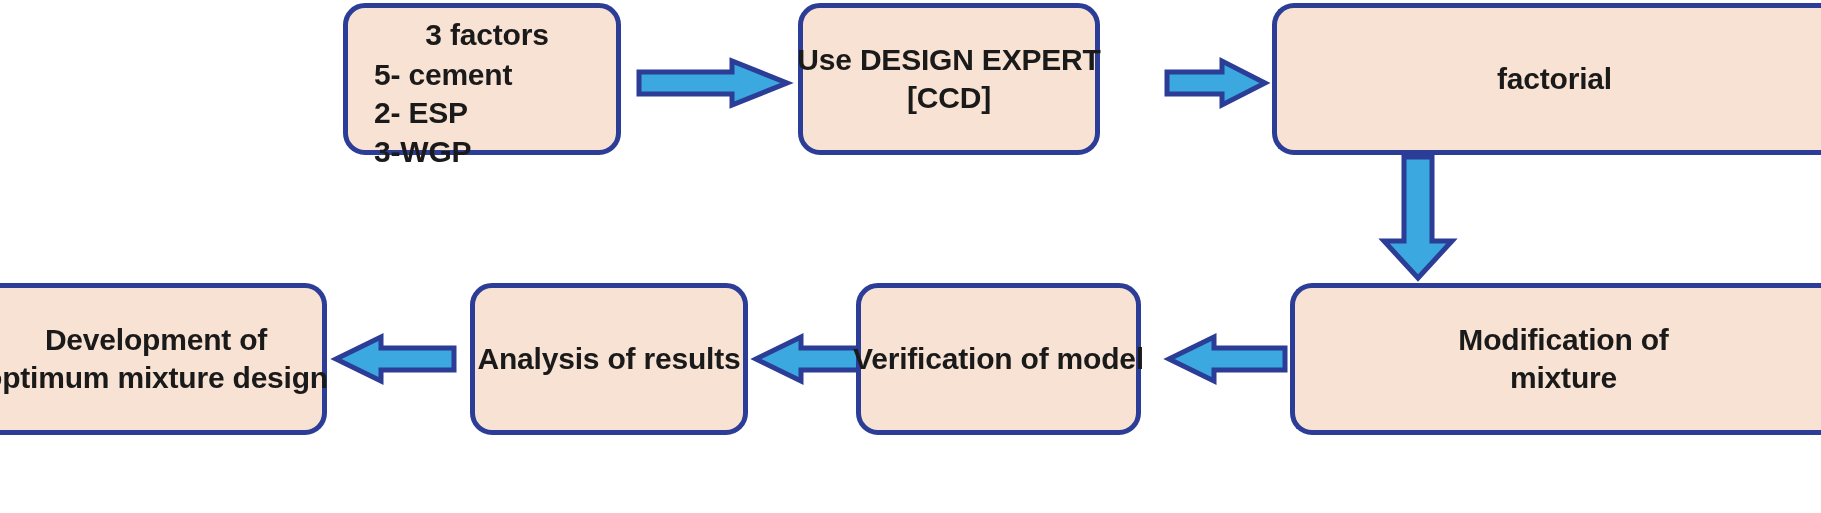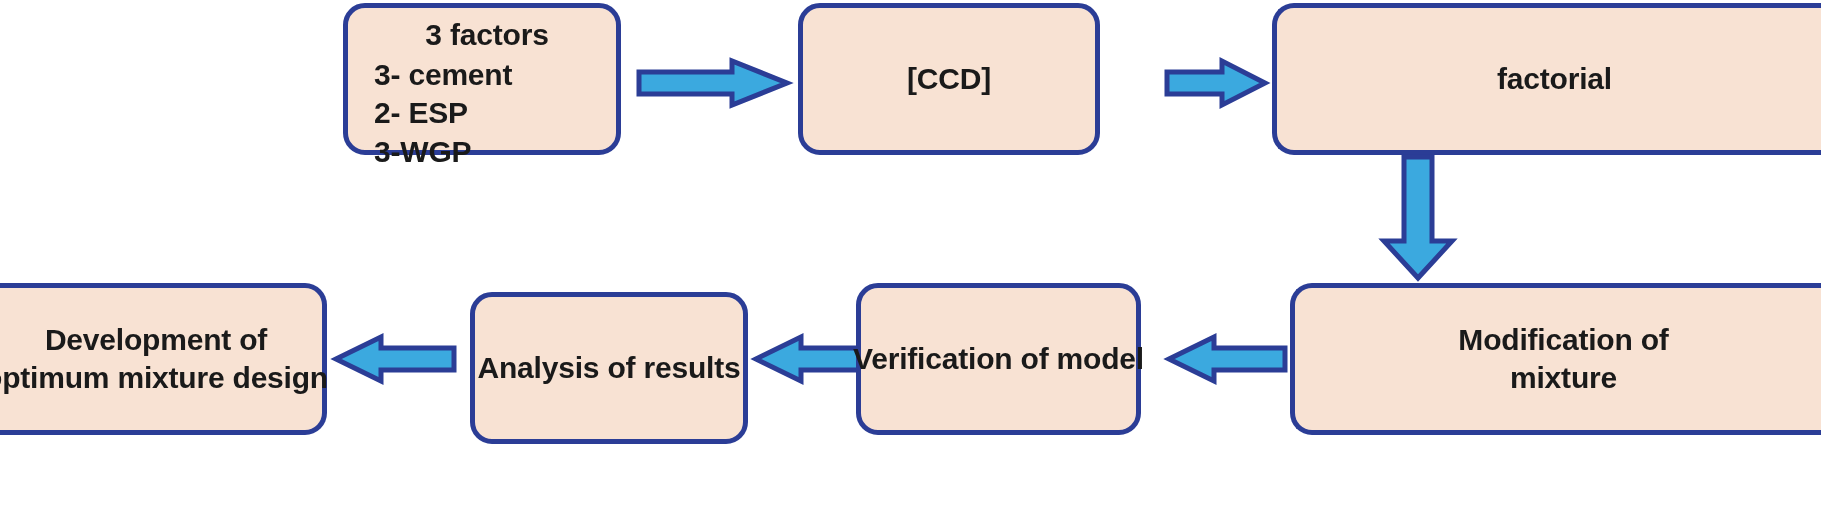--- a/index.html
+++ b/index.html
@@ -93,32 +93,33 @@
     stroke-linejoin: miter;
   }
 </style>
 </head>
 <body>
 
 <div id="canvas">
 
   <div class="node factors" style="left:343px; top:3px; width:278px; height:152px;">
     <span class="heading">3 factors</span>
-    <span class="item">3- cement</span>
+    <span class="item">5- cement</span>
     <span class="item">2- ESP</span>
     <span class="item">3-WGP</span>
   </div>
 
   <div class="arrow" style="left:636px; top:58px; width:154px; height:50px;">
     <svg viewBox="0 0 154 50" preserveAspectRatio="none">
       <polygon points="3,14 96,14 96,3 151,25 96,47 96,36 3,36"></polygon>
     </svg>
   </div>
 
   <div class="node" style="left:798px; top:3px; width:302px; height:152px;">
+    <span class="line">Use DESIGN EXPERT</span>
     <span class="line">[CCD]</span>
   </div>
 
   <div class="arrow" style="left:1164px; top:58px; width:104px; height:50px;">
     <svg viewBox="0 0 104 50" preserveAspectRatio="none">
       <polygon points="3,14 58,14 58,3 101,25 58,47 58,36 3,36"></polygon>
     </svg>
   </div>
 
   <div class="node clip-right" style="left:1272px; top:3px; width:560px; height:152px;">
@@ -135,21 +136,21 @@
     <span class="line">Development of</span>
     <span class="line">optimum mixture design</span>
   </div>
 
   <div class="arrow" style="left:333px; top:334px; width:124px; height:50px;">
     <svg viewBox="0 0 124 50" preserveAspectRatio="none">
       <polygon points="3,25 48,3 48,14 121,14 121,36 48,36 48,47"></polygon>
     </svg>
   </div>
 
-  <div class="node" style="left:470px; top:292px; width:278px; height:152px;">
+  <div class="node" style="left:470px; top:283px; width:278px; height:152px;">
     <span class="line">Analysis of results</span>
   </div>
 
   <div class="arrow" style="left:753px; top:334px; width:110px; height:50px;">
     <svg viewBox="0 0 110 50" preserveAspectRatio="none">
       <polygon points="3,25 48,3 48,14 107,14 107,36 48,36 48,47"></polygon>
     </svg>
   </div>
 
   <div class="node" style="left:856px; top:283px; width:285px; height:152px;">

